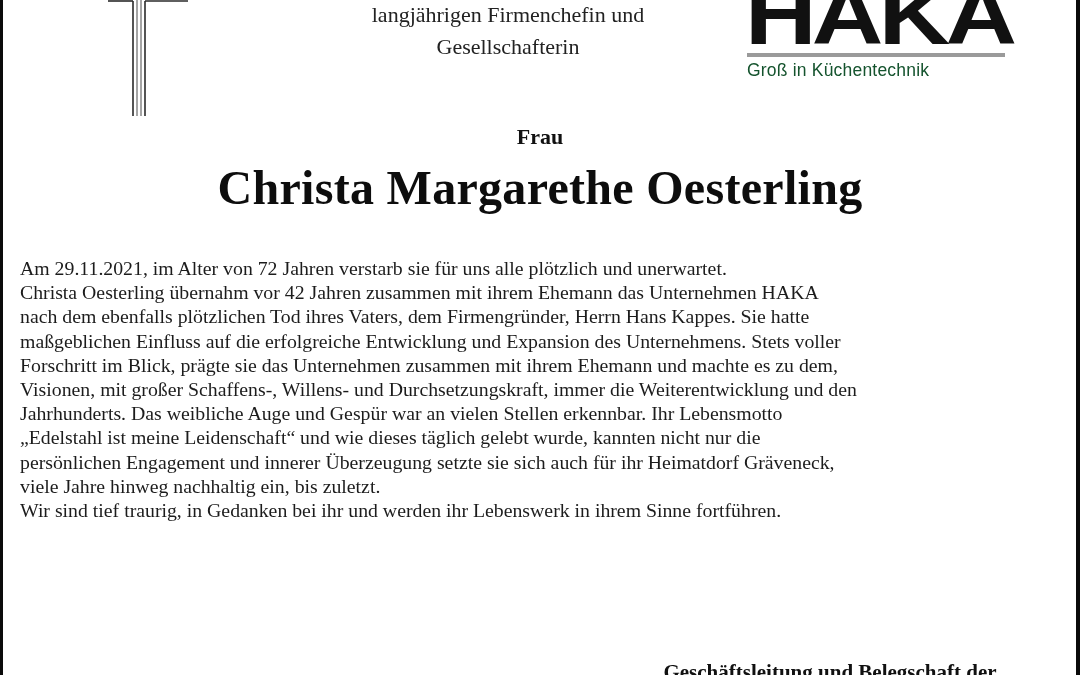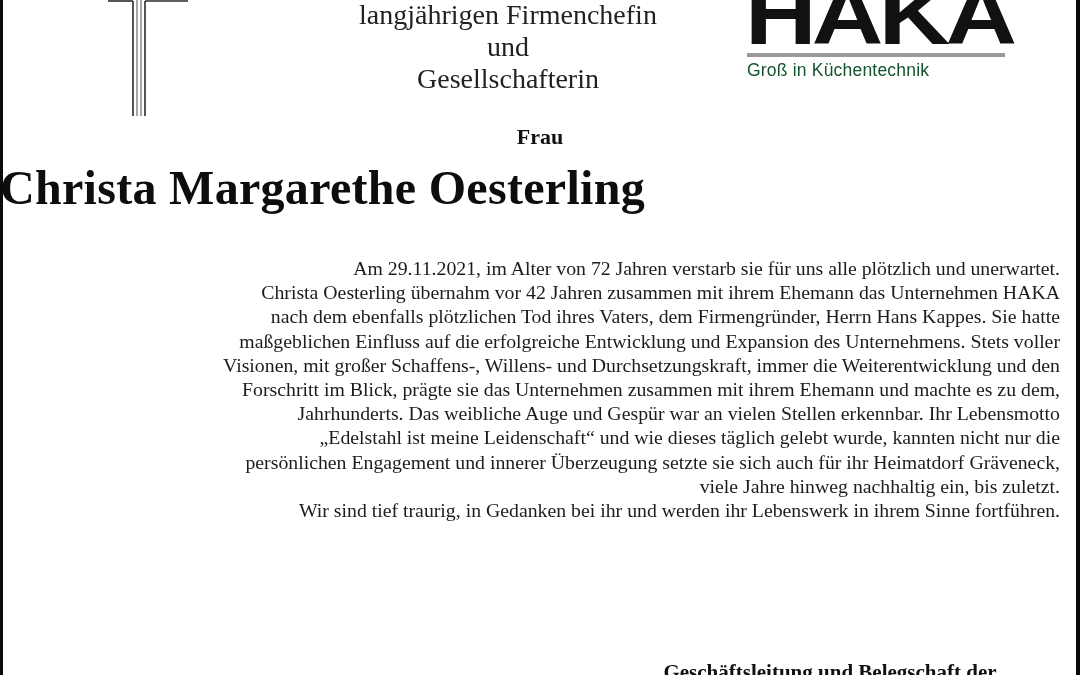--- a/index.html
+++ b/index.html
@@ -11,42 +11,42 @@
   }
   .border-left { position:absolute; left:0; top:0; width:3px; height:675px; background:#0a0a0a; }
   .border-right { position:absolute; right:0; top:0; width:4px; height:675px; background:#0a0a0a; }
 
   
   .cross { position:absolute; left:108px; top:0; width:82px; height:118px; }
   .cross svg { display:block; }
 
   
   .header-text { position:absolute; left:338px; top:0; width:340px; text-align:center;
-    font-size:28px; line-height:32px; color:#222; }
+    font-size:22px; line-height:32px; color:#222; }
   .header-text .l1 { margin-top:-1px; }
 
   .frau { position:absolute; left:0; width:1080px; top:108px; text-align:center;
     font-weight:bold; font-size:22px; color:#111;margin-top:16px; }
 
-  .name { position:absolute; left:0; width:1080px; top:160px; 
+  .name { position:absolute; left:0; width:1080px; top:160px; text-align:center;
     font-weight:bold; font-size:48px; letter-spacing:0.3px; color:#0d0d0d; }
 
   
   .logo { position:absolute; left:745px; top:0; width:262px; height:82px; }
   .logo .wordmark { position:absolute; left:0; top:-18px; width:262px; height:66px;
     font-family:"Liberation Sans","DejaVu Sans",sans-serif; font-weight:bold;
     font-size:84px; line-height:66px; letter-spacing:-4px; color:#111;
     transform:scaleX(1.18); transform-origin:left top; overflow:hidden; }
   .logo .bar { position:absolute; left:2px; top:53px; width:258px; height:4px; background:#9a9a9a; }
   .logo .tagline { position:absolute; left:2px; top:60px; width:260px;
     font-family:"Liberation Sans","DejaVu Sans",sans-serif; font-size:17.5px; color:#14532d;
     letter-spacing:0.2px; white-space:nowrap; }
 
   
-  .body-text { position:absolute; left:20px; width:1040px; top:256px; text-align:right;
+  .body-text { position:absolute; left:20px; width:1040px; top:256px; text-align:left;
     font-size:19.8px; line-height:24.2px; color:#1c1c1c; }
   .body-text div { white-space:nowrap; }
 
   .signature { position:absolute; left:620px; top:660px; width:420px; text-align:center;
     font-weight:bold; font-size:21px; color:#111; white-space:nowrap; }
 </style>
 </head>
 <body>
 
 <div class="border-left"></div>
@@ -79,22 +79,22 @@
   <div class="wordmark">HAKA</div>
   <div class="bar"></div>
   <div class="tagline">Groß in Küchentechnik</div>
 </div>
 
 <div class="body-text">
   <div>Am 29.11.2021, im Alter von 72 Jahren verstarb sie für uns alle plötzlich und unerwartet.</div>
   <div>Christa Oesterling übernahm vor 42 Jahren zusammen mit ihrem Ehemann das Unternehmen HAKA</div>
   <div>nach dem ebenfalls plötzlichen Tod ihres Vaters, dem Firmengründer, Herrn Hans Kappes. Sie hatte</div>
   <div>maßgeblichen Einfluss auf die erfolgreiche Entwicklung und Expansion des Unternehmens. Stets voller</div>
+  <div>Forschritt im Blick, prägte sie das Unternehmen zusammen mit ihrem Ehemann und machte es zu dem,</div>
   <div>Visionen, mit großer Schaffens-, Willens- und Durchsetzungskraft, immer die Weiterentwicklung und den</div>
-  <div>Forschritt im Blick, prägte sie das Unternehmen zusammen mit ihrem Ehemann und machte es zu dem,</div>
   <div>Jahrhunderts. Das weibliche Auge und Gespür war an vielen Stellen erkennbar. Ihr Lebensmotto</div>
   <div>„Edelstahl ist meine Leidenschaft“ und wie dieses täglich gelebt wurde, kannten nicht nur die</div>
   <div>persönlichen Engagement und innerer Überzeugung setzte sie sich auch für ihr Heimatdorf  Gräveneck,</div>
   <div>viele Jahre hinweg nachhaltig ein, bis zuletzt.</div>
   <div>Wir sind tief traurig, in Gedanken bei ihr und werden ihr Lebenswerk in ihrem Sinne fortführen.</div>
 </div>
 
 <div class="signature">Geschäftsleitung und Belegschaft der</div>
 
 </body></html>

